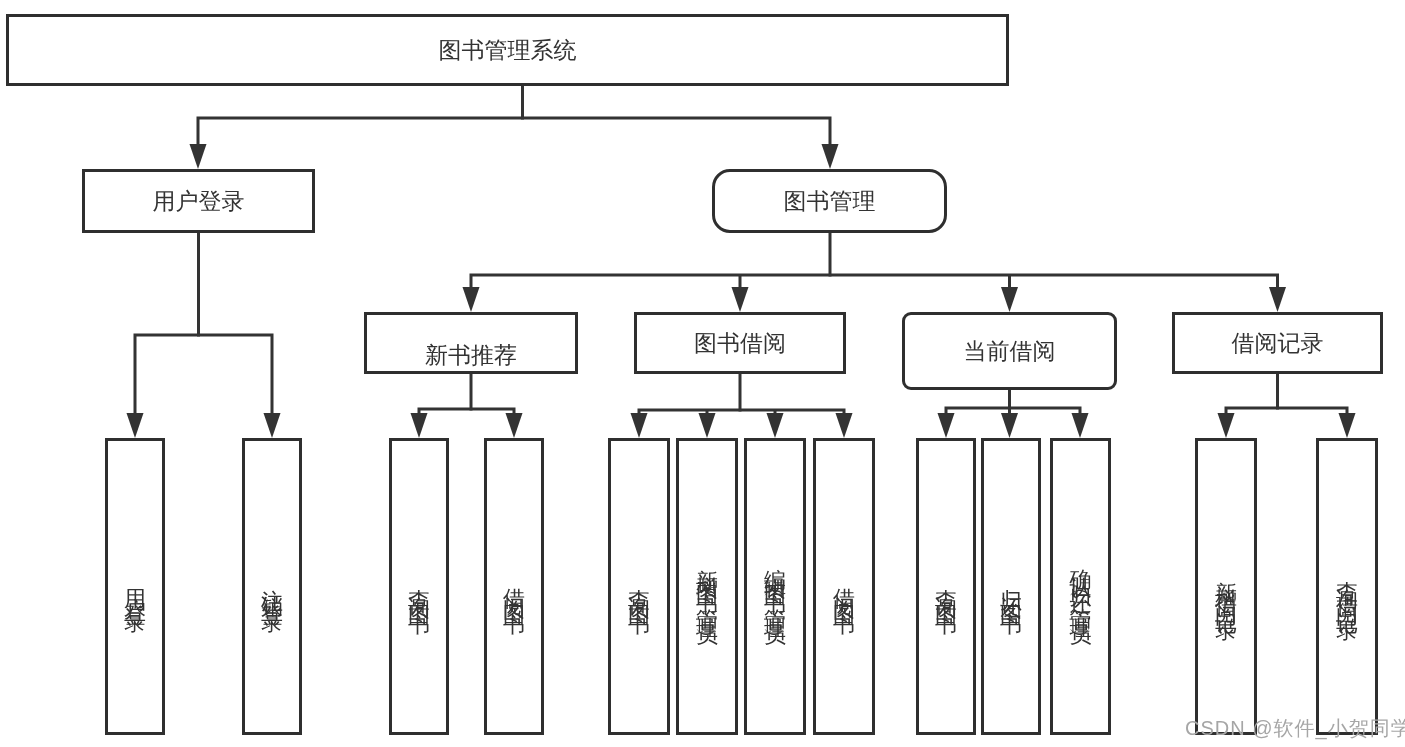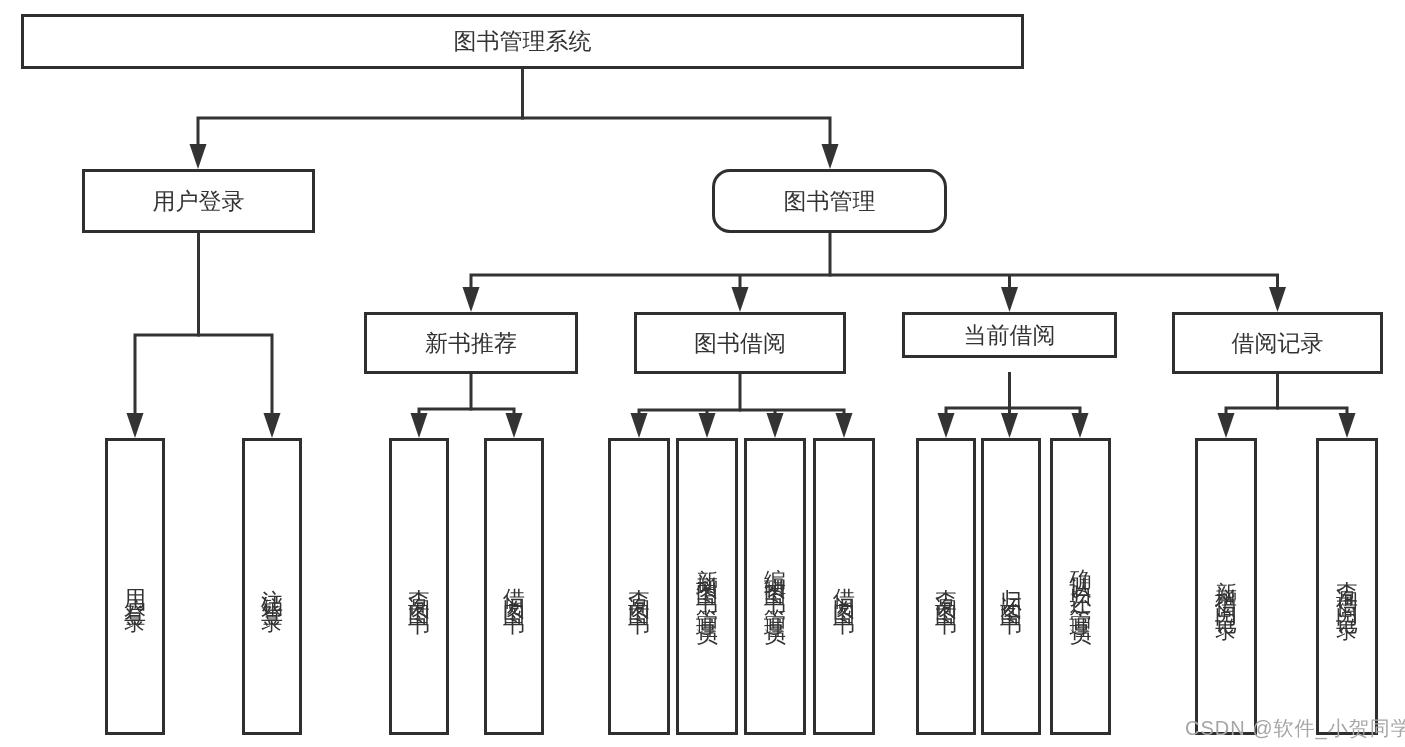--- a/index.html
+++ b/index.html
@@ -115,38 +115,38 @@
     </g>
 
     <g>
       <line x1="1277.5" y1="372" x2="1277.5" y2="409.5"></line>
       <polyline points="1226,418 1226,408 1347,408 1347,418"></polyline>
       <polygon points="1217.5,413 1234.5,413 1226,438"></polygon>
       <polygon points="1338.5,413 1355.5,413 1347,438"></polygon>
     </g>
   </svg>
 
-  <div class="box" style="left:21px; top:14px; width:1003px; height:55px;">
+  <div class="box" style="left:6px; top:14px; width:1003px; height:72px;">
     <span>图书管理系统</span>
   </div>
 
   <div class="box" style="left:82px; top:169px; width:233px; height:64px;">
     <span>用户登录</span>
   </div>
   <div class="box" style="left:712px; top:169px; width:235px; height:64px;border-radius:18px;">
     <span>图书管理</span>
   </div>
 
-  <div class="box" style="left:364px; top:312px; width:214px; height:62px;">
+  <div class="box" style="left:364px; top:312px; width:214px; height:62px;align-items:flex-end;">
     <span>新书推荐</span>
   </div>
   <div class="box" style="left:634px; top:312px; width:212px; height:62px;">
     <span>图书借阅</span>
   </div>
-  <div class="box" style="left:902px; top:312px; width:215px; height:46px;">
+  <div class="box" style="left:902px; top:312px; width:215px; height:78px;border-radius:9px;">
     <span>当前借阅</span>
   </div>
   <div class="box" style="left:1172px; top:312px; width:211px; height:62px;">
     <span>借阅记录</span>
   </div>
 
   <div class="box leaf" style="left:105px; top:438px; width:60px; height:297px;">
     <span class="vtext">用户登录</span>
   </div>
   <div class="box leaf" style="left:242px; top:438px; width:60px; height:297px;">

